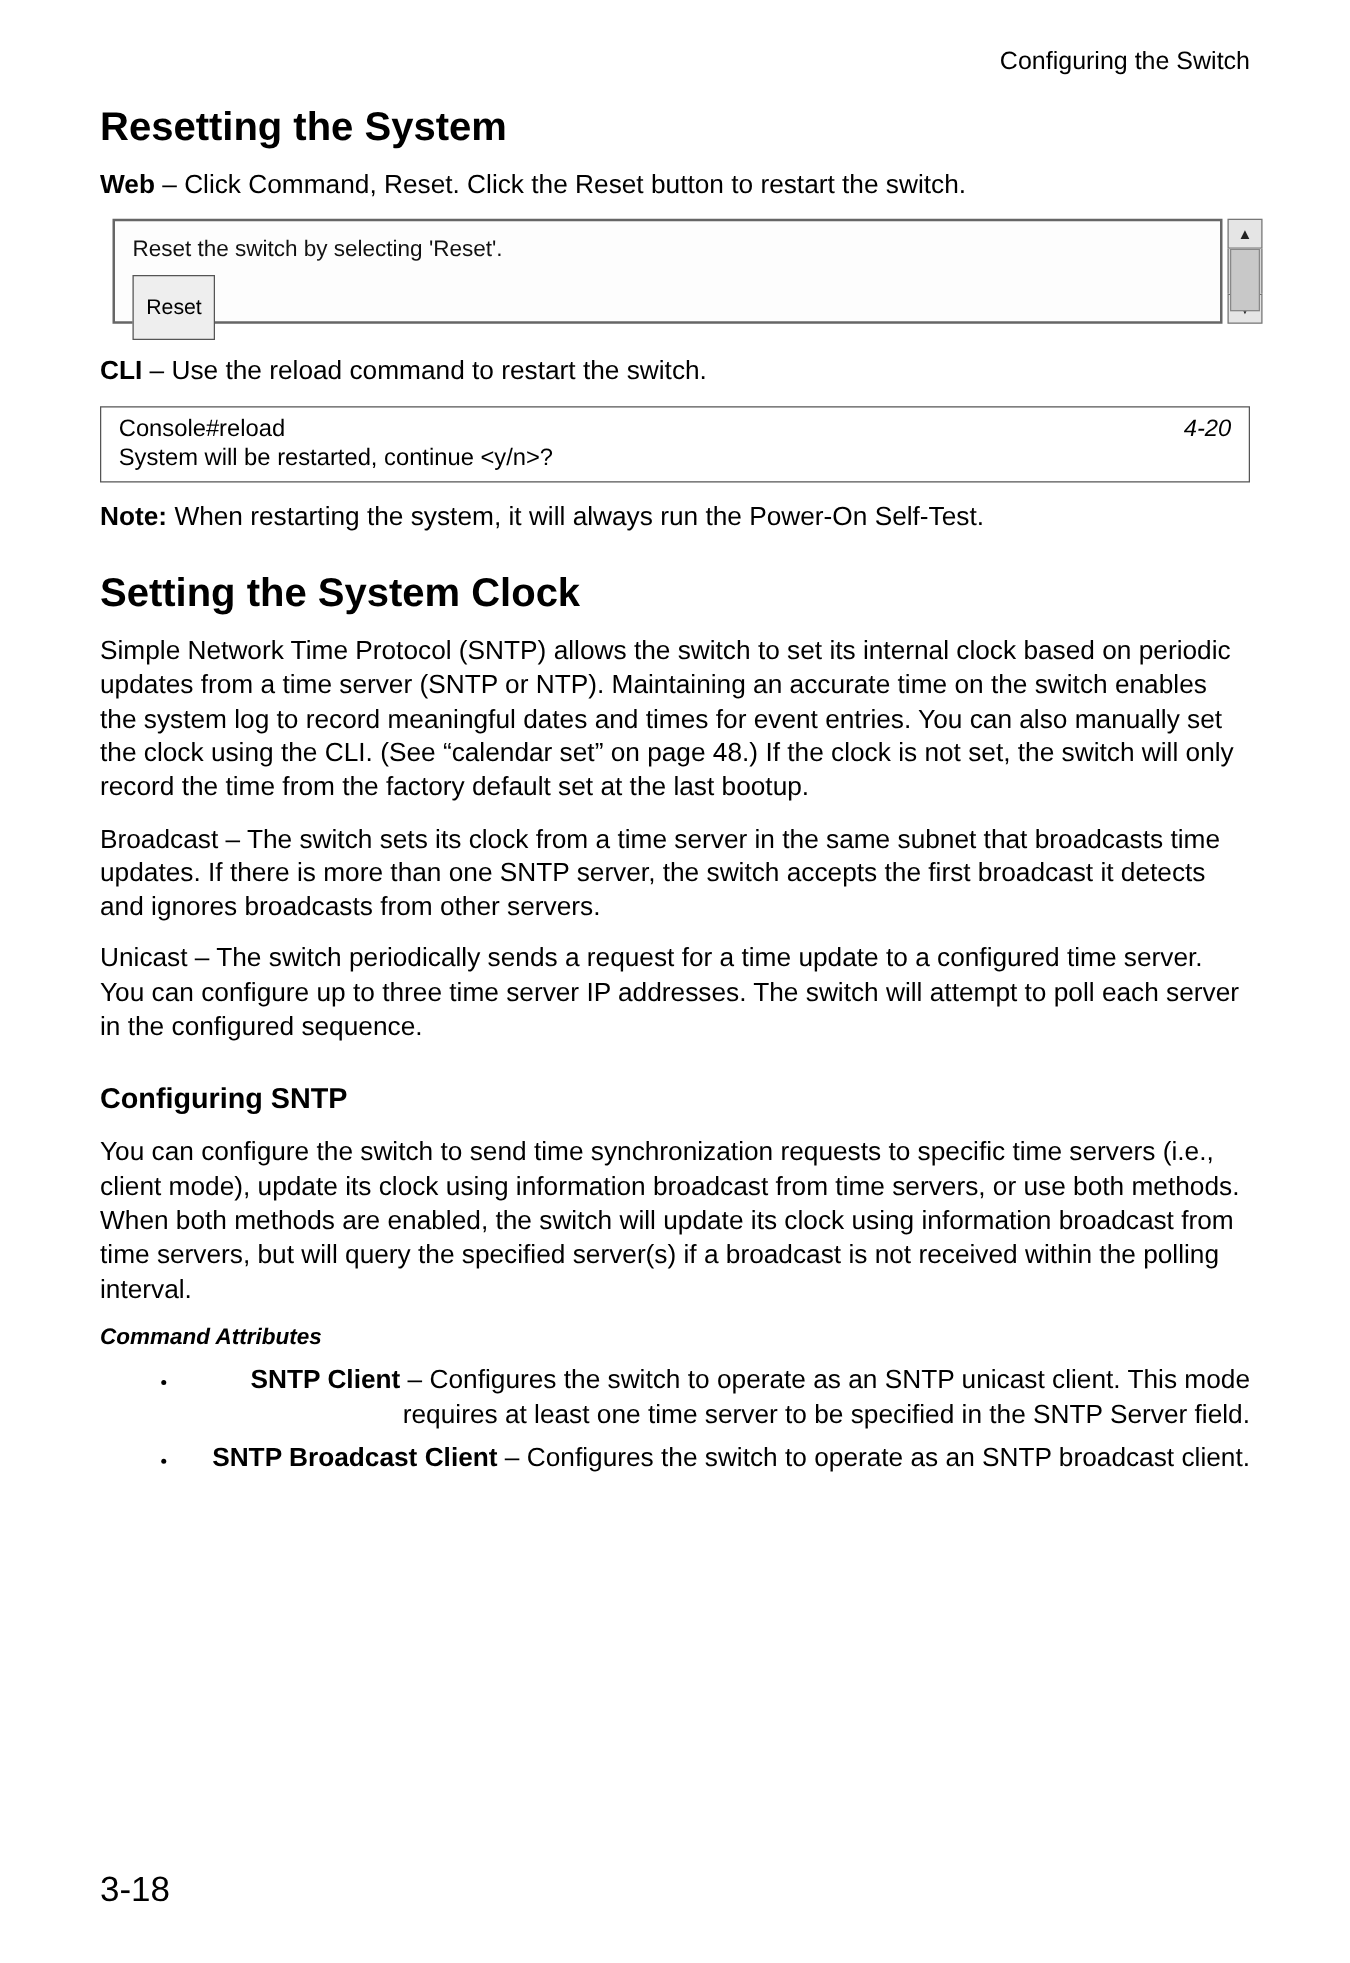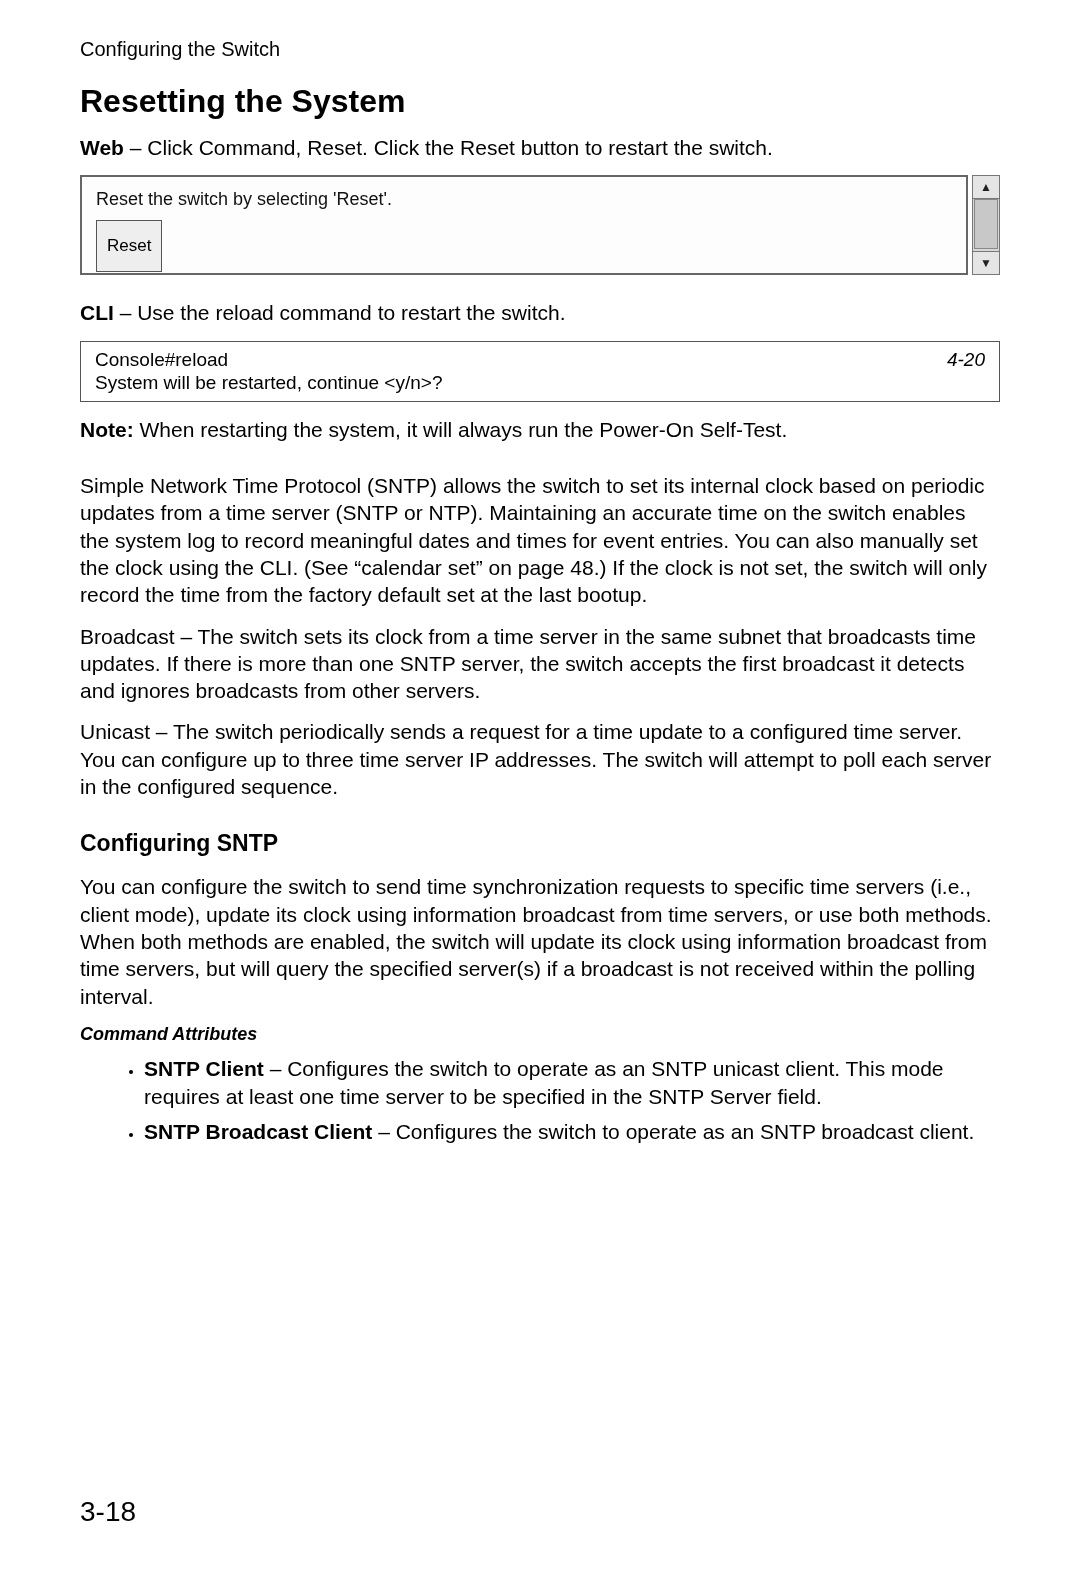--- a/index.html
+++ b/index.html
@@ -14,20 +14,21 @@
     width: 1080px;
     height: 1570px;
     position: relative;
     box-sizing: border-box;
     padding: 38px 80px 0 80px;
   }
   .running-head {
     font-size: 20px;
     font-weight: 400;
     margin-bottom: 22px;
+    text-align: right;
   }
   h1.section {
     font-size: 32px;
     font-weight: 700;
     margin: 0 0 14px 0;
   }
   h2.subsection {
     font-size: 23px;
     font-weight: 700;
     margin: 30px 0 16px 0;
@@ -42,22 +43,22 @@
     font-size: 21px;
     line-height: 1.3;
     margin: 0 0 14px 0;
   }
   .b { font-weight: 700; }
 
   
   .webshot-outer {
     position: relative;
     width: 100%;
-    height: 100px;
-    margin: 10px 0 24px 0;
+    height: 84px;
+    margin: 10px 0 24px 10px;
     border-radius: 14px;
   }
   .webshot-panel {
     position: absolute;
     left: 0;
     top: 0;
     right: 32px;
     bottom: 0;
     border: 2px solid #666;
     background: #fdfdfd;
@@ -140,20 +141,21 @@
 
   ul.bullets {
     margin: 0 0 14px 0;
     padding-left: 64px;
     font-size: 21px;
     line-height: 1.32;
   }
   ul.bullets li {
     margin-bottom: 8px;
     list-style: disc;
+    text-align: right;
   }
   ul.bullets li::marker { font-size: 14px; }
 
   .page-num {
     position: absolute;
     left: 80px;
     bottom: 42px;
     font-size: 28px;
     margin-top: 10px;
   }
@@ -192,20 +194,21 @@
   <div class="cli-box">
     <div class="cli-left">Console#reload
 System will be restarted, continue &lt;y/n&gt;?</div>
     <div class="cli-right">4-20</div>
   </div>
 
   <p class="note-line">
     <span class="b">Note:</span><span>   When restarting the system, it will always run the Power-On Self-Test.</span>
   </p>
 
+  <h1 class="section">Setting the System Clock</h1>
 
   <p class="body">Simple Network Time Protocol (SNTP) allows the switch to set its internal clock based on periodic updates from a time server (SNTP or NTP). Maintaining an accurate time on the switch enables the system log to record meaningful dates and times for event entries. You can also manually set the clock using the CLI. (See “calendar set” on page 48.) If the clock is not set, the switch will only record the time from the factory default set at the last bootup.</p>
   <p class="body">Broadcast – The switch sets its clock from a time server in the same subnet that broadcasts time updates. If there is more than one SNTP server, the switch accepts the first broadcast it detects and ignores broadcasts from other servers.</p>
   <p class="body">Unicast – The switch periodically sends a request for a time update to a configured time server. You can configure up to three time server IP addresses. The switch will attempt to poll each server in the configured sequence.</p>
 
   <h2 class="subsection">Configuring SNTP</h2>
 
   <p class="body">You can configure the switch to send time synchronization requests to specific time servers (i.e., client mode), update its clock using information broadcast from time servers, or use both methods. When both methods are enabled, the switch will update its clock using information broadcast from time servers, but will query the specified server(s) if a broadcast is not received within the polling interval.</p>
 
   <h3 class="cmdattr">Command Attributes</h3>

